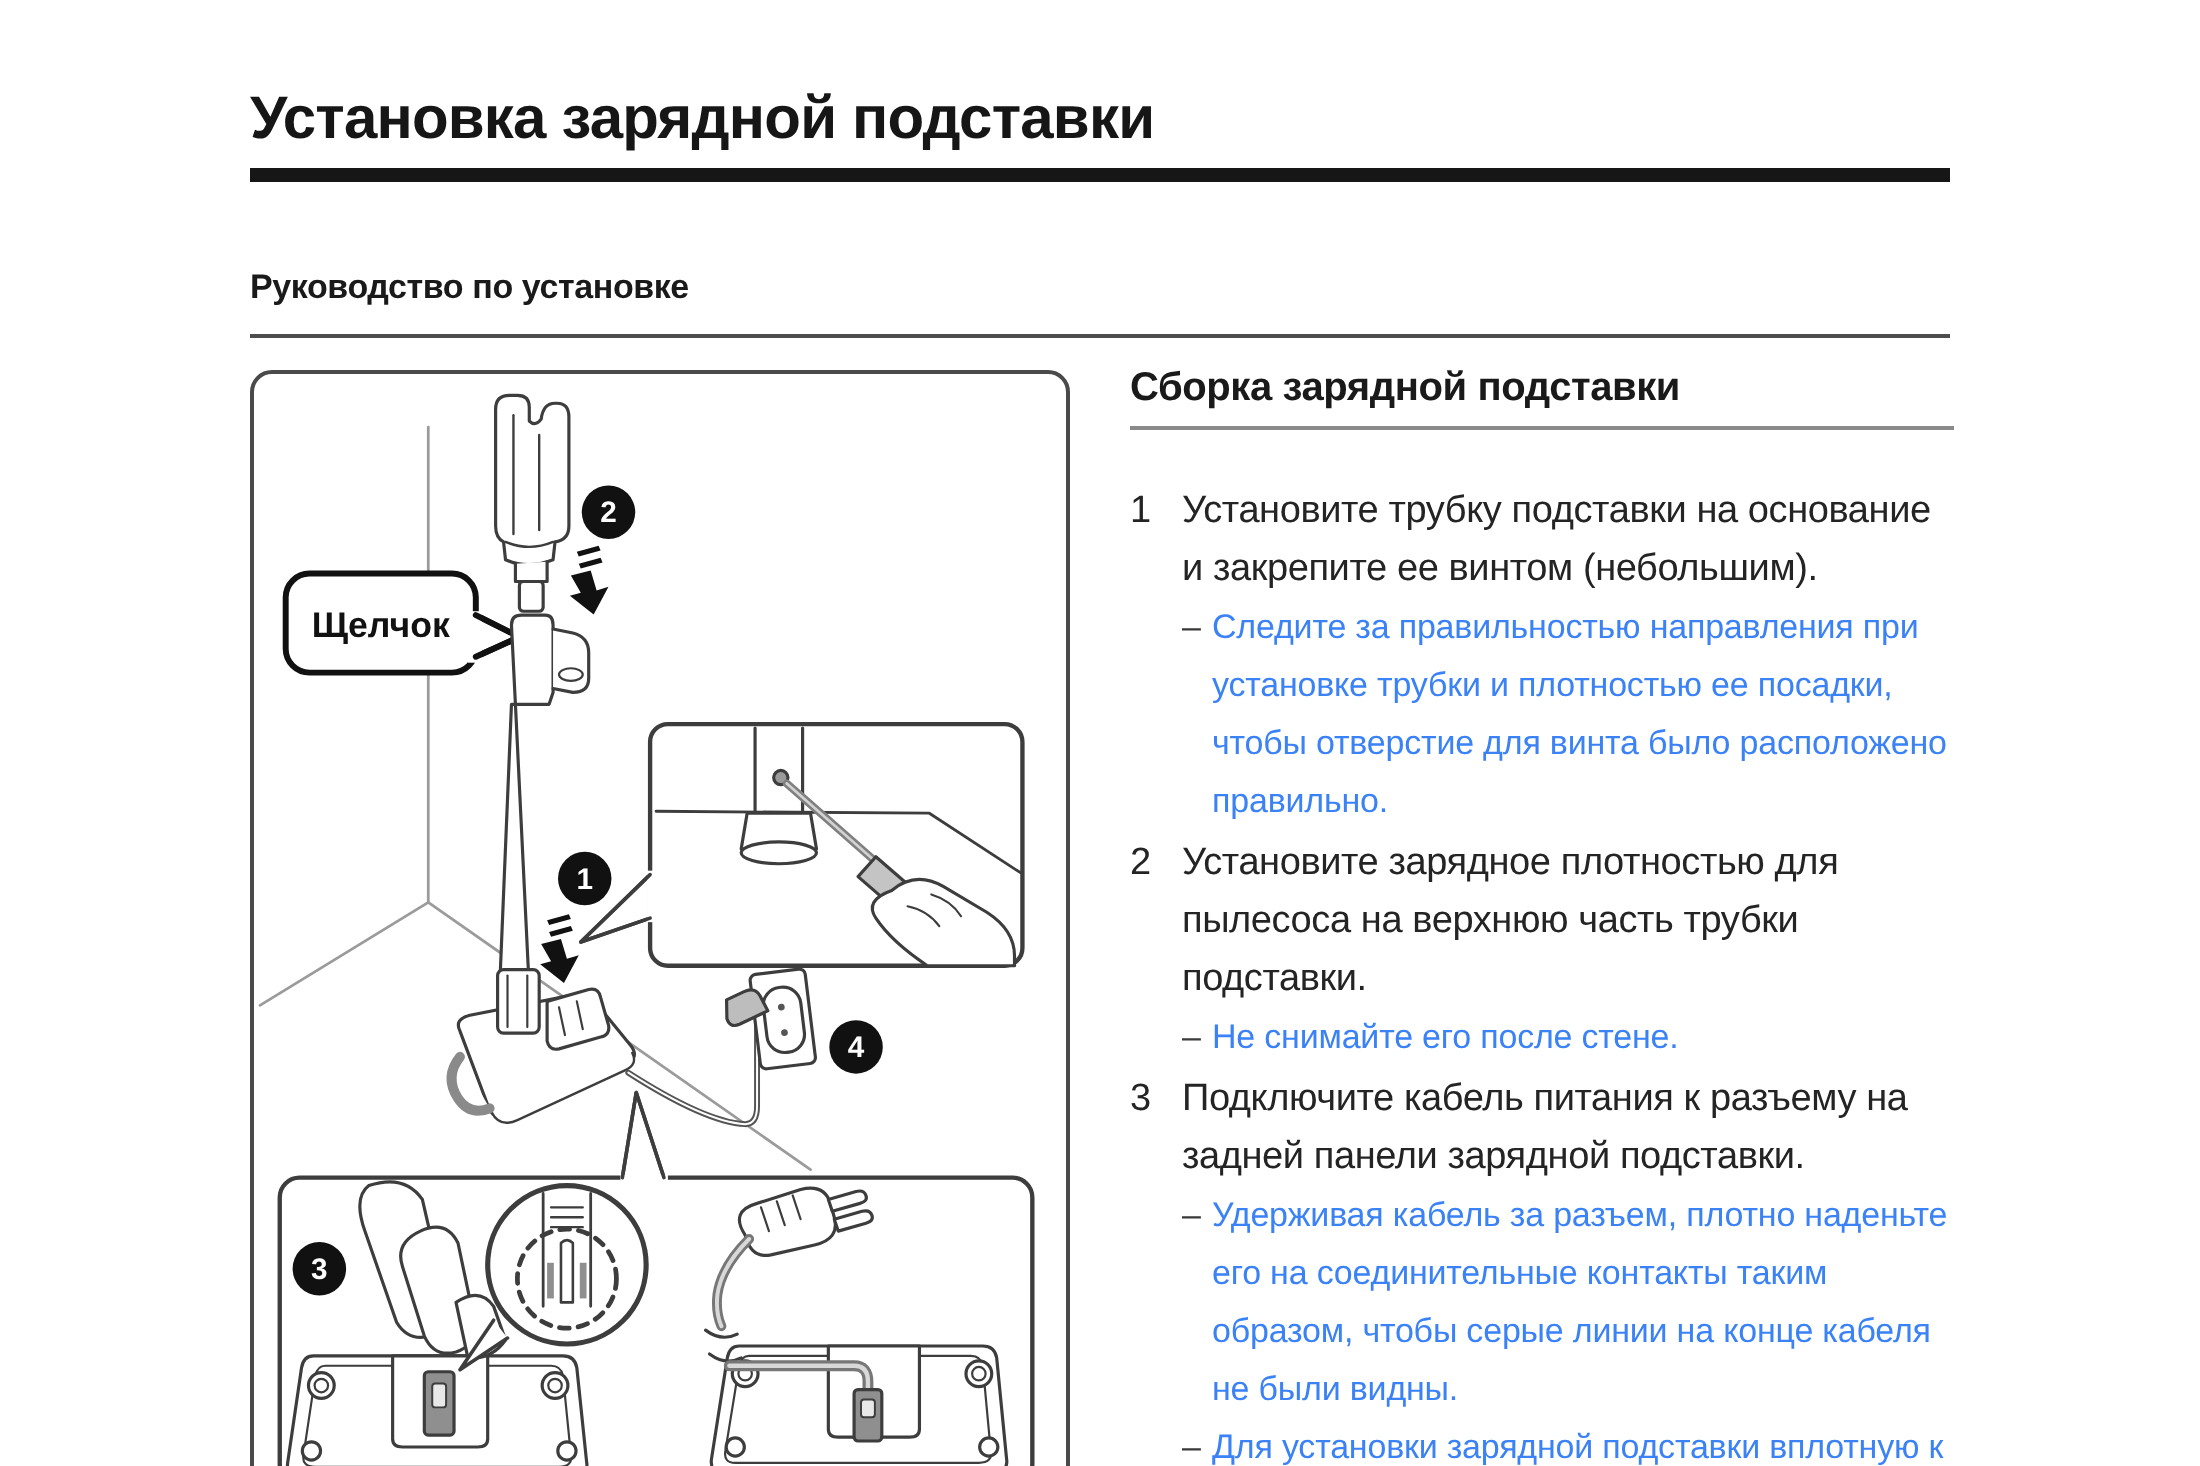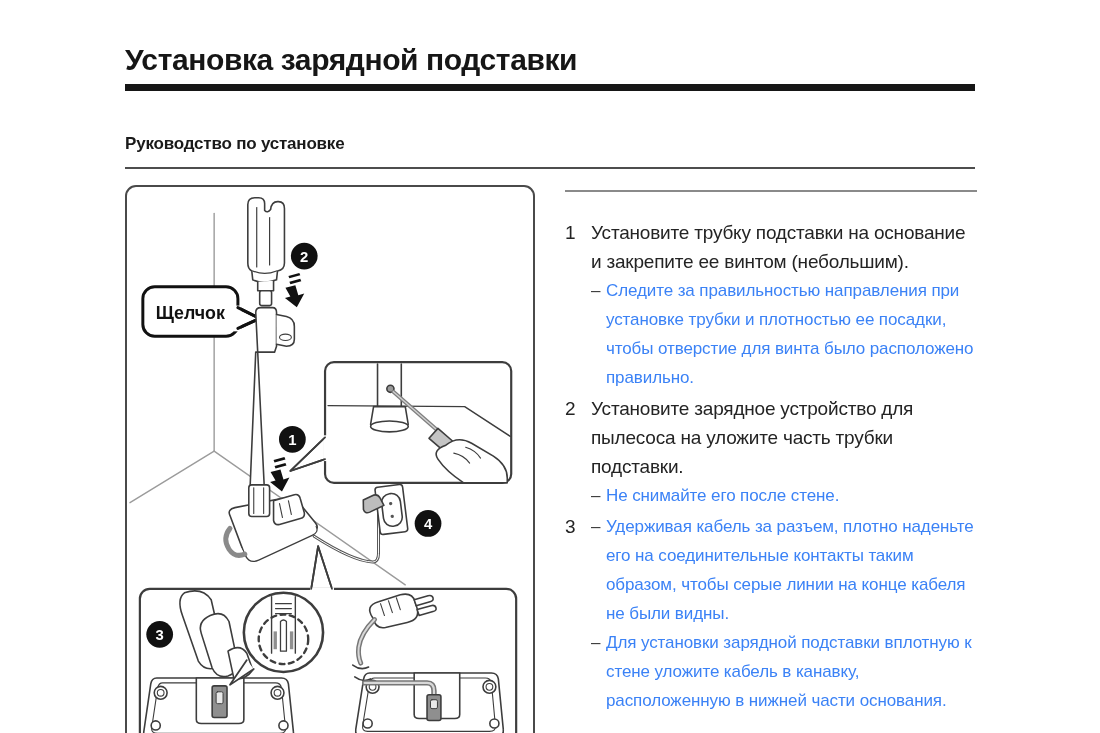--- a/index.html
+++ b/index.html
@@ -213,45 +213,47 @@
             <path d="M240,500 L303,500 Q310,500 310,508 L310,516" stroke-width="2.2" stroke="#d8d8d8"></path>
             <rect x="303" y="512" width="14" height="26" rx="2" fill="#8f8f8f" stroke="#3d3d3d"></rect>
             <rect x="306.5" y="517" width="7" height="9" rx="1.5" fill="#e8e8e8" stroke-width="1"></rect>
           </g>
         </g>
       </g>
     </svg>
   </div>
 
   <div class="instructions">
+    <h2 class="instr-heading">Сборка зарядной подставки</h2>
     <div class="instr-rule"></div>
     <div class="steps" id="steps-container">
         <div class="step">
           <div class="step-num">1</div>
           <div class="step-body">
             <div class="step-text">Установите трубку подставки на основание и закрепите ее винтом (небольшим).</div>
             <div class="note">
               <div class="note-dash">–</div>
               <div class="note-text">Следите за правильностью направления при установке трубки и плотностью ее посадки, чтобы отверстие для винта было расположено правильно.</div>
             </div>
           </div>
         </div>
         <div class="step">
           <div class="step-num">2</div>
           <div class="step-body">
-            <div class="step-text">Установите зарядное устройство для пылесоса на уложите часть трубки подставки.</div>
+            <div class="step-text">Установите зарядное плотностью для пылесоса на верхнюю часть трубки подставки.</div>
             <div class="note">
               <div class="note-dash">–</div>
               <div class="note-text">Не снимайте его после стене.</div>
             </div>
           </div>
         </div>
         <div class="step">
           <div class="step-num">3</div>
           <div class="step-body">
+            <div class="step-text">Подключите кабель питания к разъему на задней панели зарядной подставки.</div>
             <div class="note">
               <div class="note-dash">–</div>
               <div class="note-text">Удерживая кабель за разъем, плотно наденьте его на соединительные контакты таким образом, чтобы серые линии на конце кабеля не были видны.</div>
             </div>
             <div class="note">
               <div class="note-dash">–</div>
               <div class="note-text">Для установки зарядной подставки вплотную к стене уложите кабель в канавку, расположенную в нижней части основания.</div>
             </div>
           </div>
         </div>

